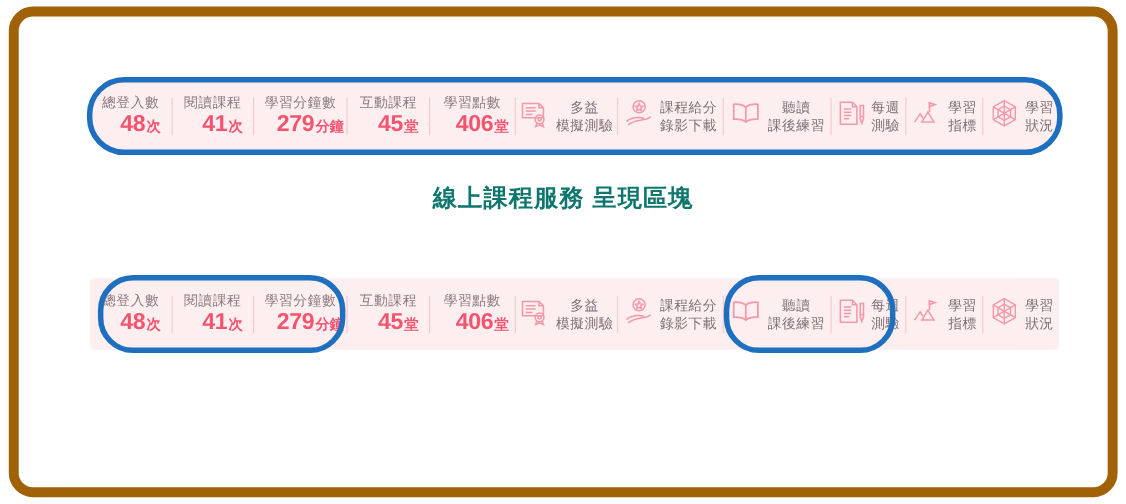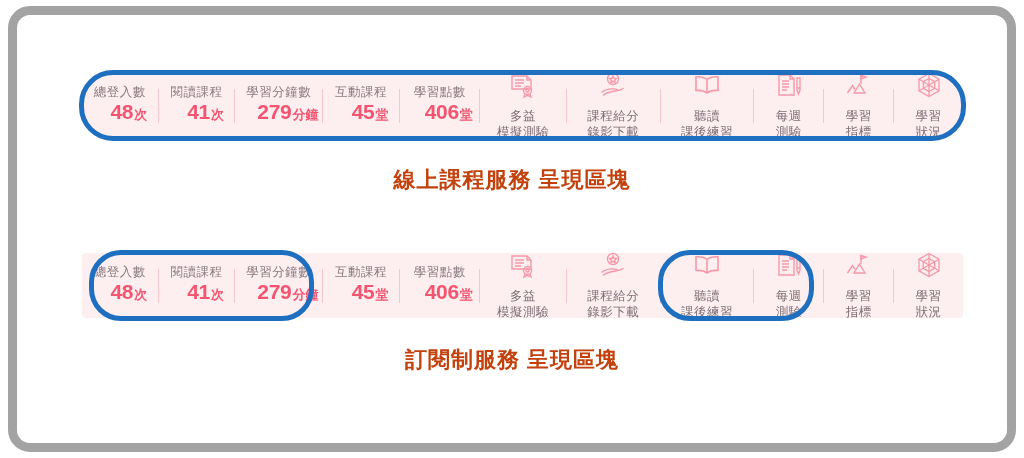--- a/index.html
+++ b/index.html
@@ -9,21 +9,21 @@
     background:#ffffff;
     font-family:"Liberation Sans", "DejaVu Sans", sans-serif;
     overflow:hidden;
   }
 
   
   .frame {
     position:absolute;
     left:8px; top:6px;
     width:1008px; height:446px;
-    border:9px solid #a3a3a3;
+    border:9px solid #a16207;
     border-radius:22px;
     background:#ffffff;
   }
 
   
   .section { position:absolute; left:0; width:100%; }
   #section-online { top:52px; }
   #section-subscription { top:232px; }
 
   
@@ -98,41 +98,40 @@
   }
 
   
   .icell {
     display:flex;
     align-items:center;
     justify-content:center;
     height:100%;
     padding:0 5px;
     gap:5px;
-    flex-direction:column;
   }
   .icell .ico { flex:0 0 auto; display:block; }
   .icell .txt {
     display:flex;
     flex-direction:column;
     align-items:center;
     justify-content:center;
     font-size:12.5px;
     color:#7d7076;
     line-height:16px;
     white-space:nowrap;
     letter-spacing:0.5px;
   }
 
   
   .caption {
     position:absolute;
     left:0; width:100%;
     text-align:center;
-    color:#c2410c;
+    color:#0f766e;
     font-size:22px;
     font-weight:bold;
     letter-spacing:1px;
   }
   #caption-online { top:98px; }
   #caption-subscription { top:98px; }
 </style>
 </head>
 <body>
 
@@ -399,16 +398,15 @@
             <span>狀況</span>
           </span>
         </div>
 
       </div>
 
       <div class="outline" id="outline-sub-left"></div>
       <div class="outline" id="outline-sub-mid"></div>
     </div>
 
-    <div class="caption" id="caption-subscription">訂閱制服務 呈現區塊</div>
   </div>
 
 </div>
 
 </body></html>

